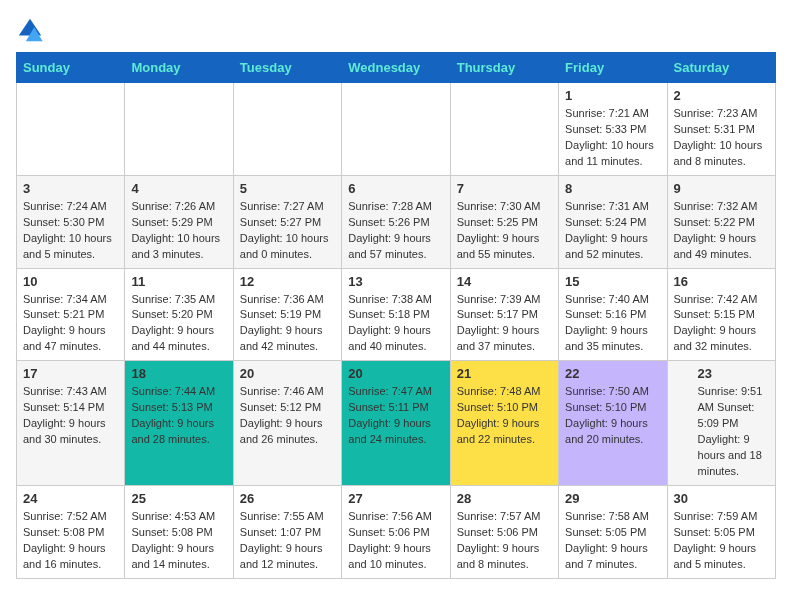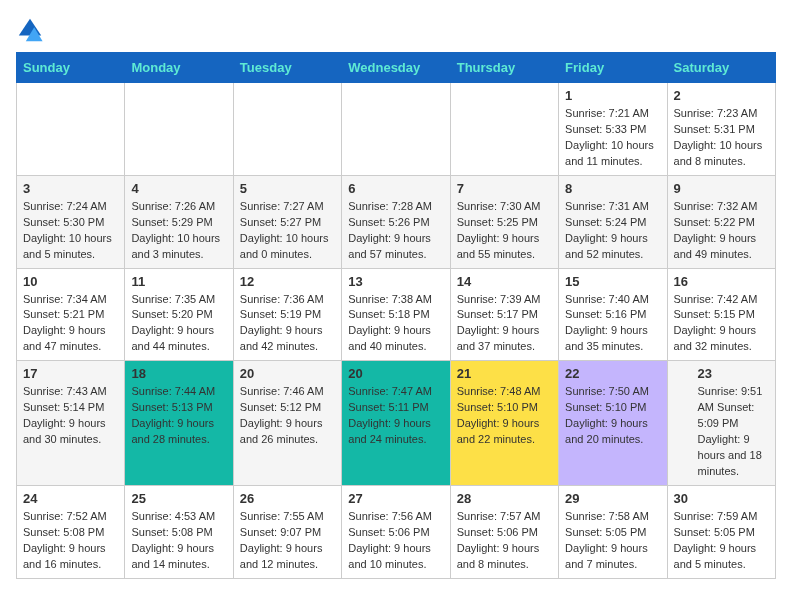--- a/index.html
+++ b/index.html
@@ -305,21 +305,21 @@
         <td>
           <span class="day-number">25</span>
           <div class="cell-content">Sunrise: 4:53 AM
 Sunset: 5:08 PM
 Daylight: 9 hours
 and 14 minutes.</div>
         </td>
         <td>
           <span class="day-number">26</span>
           <div class="cell-content">Sunrise: 7:55 AM
-Sunset: 9:07 PM
+Sunset: 1:07 PM
 Daylight: 9 hours
 and 12 minutes.</div>
         </td>
         <td>
           <span class="day-number">27</span>
           <div class="cell-content">Sunrise: 7:56 AM
 Sunset: 5:06 PM
 Daylight: 9 hours
 and 10 minutes.</div>
         </td>

